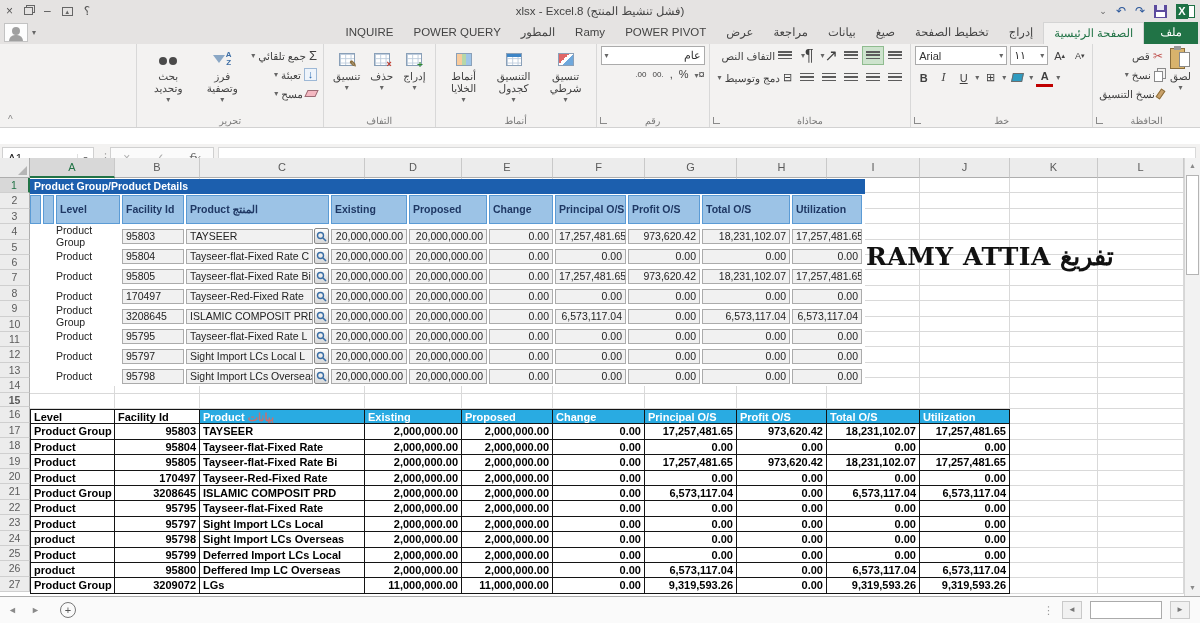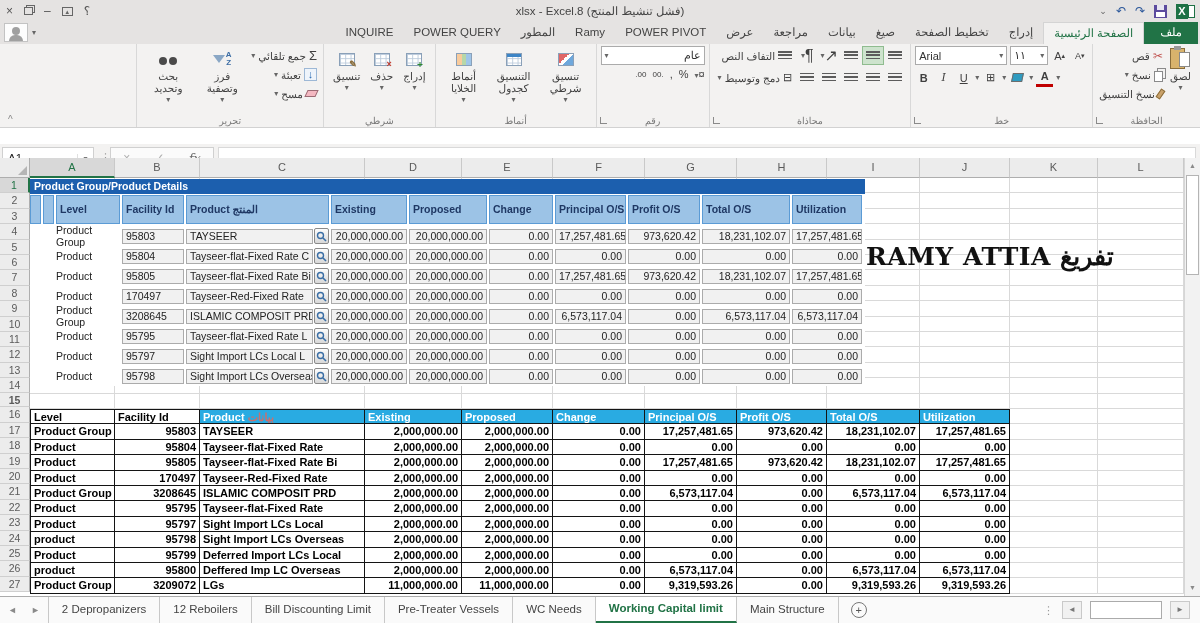--- a/index.html
+++ b/index.html
@@ -393,21 +393,21 @@
       <div class="rb-large">
         <span class="ic">
             <span class="mini-grid">
               <span class="ovl" style="color:#8a6d3b">✎</span>
             </span>
           </span>
         <span>تنسيق</span>
           <span class="caret">▾</span>
       </div>
     </div>
-    <div class="rg-label">شرطي</div>
+    <div class="rg-label">التفاف</div>
   </div>
 
   <div class="rgroup">
     <div style="display:flex">
       <div class="small-col">
         <div class="rb-small">
             <span class="sum-ic">Σ</span>
             <span>جمع تلقائي</span>
             <span class="caret">▾</span>
           </div>
@@ -1000,29 +1000,20 @@
     <div id="vs-thumb"></div>
     <div class="vs-btn" id="vs-down">▼</div>
   </div>
 </div>
 
 <div id="sheetstrip">
   <div class="nav-arrows">
     <span>◄</span>
     <span>►</span>
   </div>
-  <div id="sheet-tabs">
-      <div class="sheet-tab">2 Depropanizers</div>
-      <div class="sheet-tab">12 Reboilers</div>
-      <div class="sheet-tab">Bill Discounting Limit</div>
-      <div class="sheet-tab">Pre-Treater Vessels</div>
-      <div class="sheet-tab">WC Needs</div>
-      <div class="sheet-tab active">Working Capital limit</div>
-      <div class="sheet-tab">Main Structure</div>
-    </div>
   <div id="add-sheet">
       <span class="circle">+</span>
     </div>
   <div id="strip-right">
     <span class="dots">⋮</span>
     <span class="hs-btn">◄</span>
     <span id="hs-thumb"></span>
     <span class="hs-btn">►</span>
   </div>
 </div>

